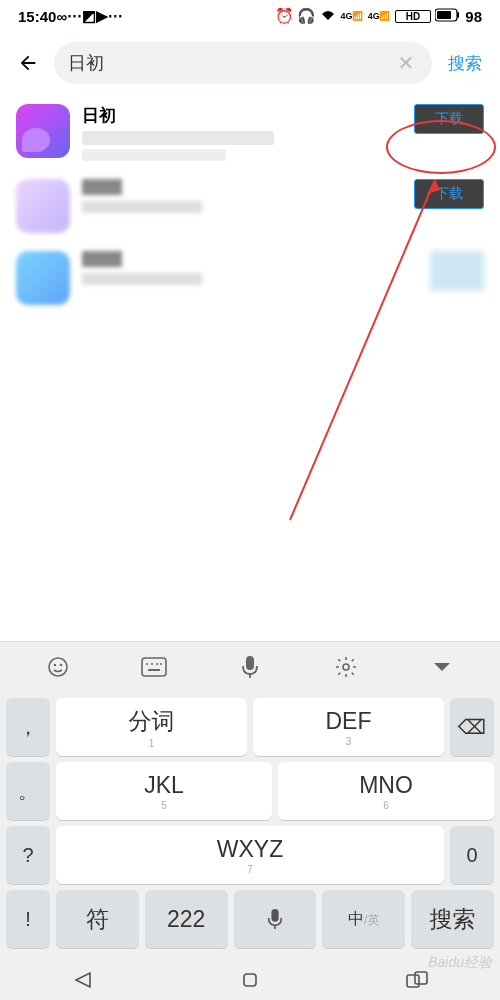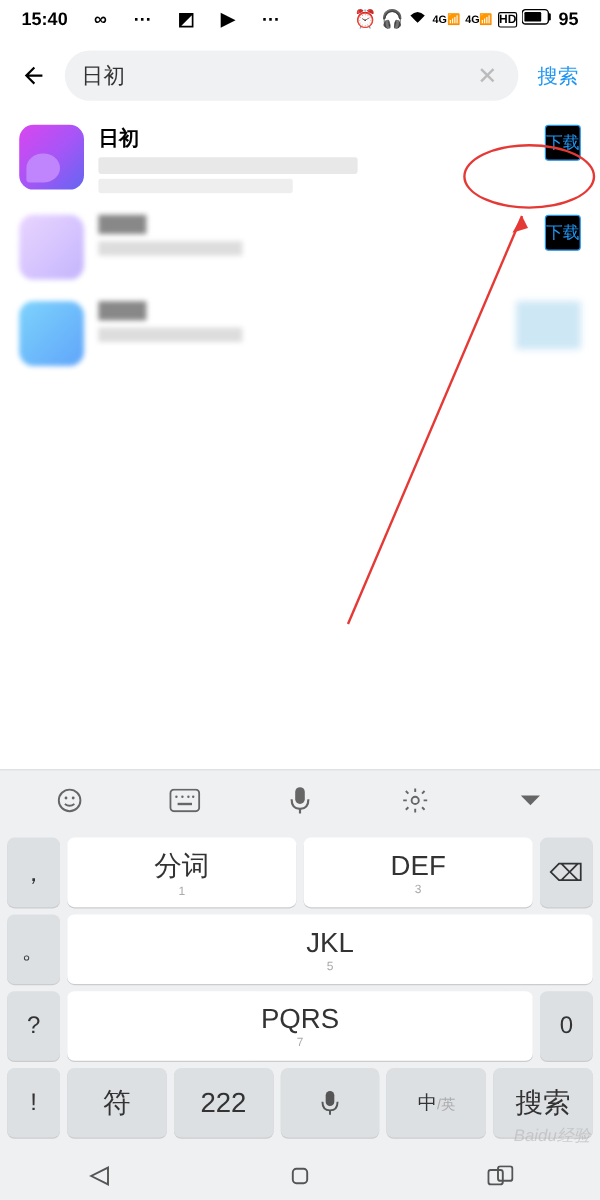--- a/index.html
+++ b/index.html
@@ -1,19 +1,19 @@
 <!DOCTYPE html>
 <html><head>
   <meta charset="utf-8">
   <style>
     * { margin: 0; padding: 0; box-sizing: border-box; font-family: -apple-system, sans-serif; }
     body { width: 500px; height: 1000px; background: #fff; position: relative; overflow: hidden; }
     
     .status-bar { height: 32px; display: flex; justify-content: space-between; align-items: center; padding: 0 18px; font-size: 15px; font-weight: 600; color: #000; }
-    .status-left { display: flex; align-items: center; gap: 22px; }
+    .status-left { display: flex; align-items: center; gap: 0; }
     .status-right { display: flex; align-items: center; gap: 4px; }
     
     .search-header { display: flex; align-items: center; padding: 10px 12px; gap: 10px; }
     .back-btn { width: 32px; height: 32px; display: flex; align-items: center; justify-content: center; }
     .search-box { flex: 1; background: #f0f1f3; border-radius: 22px; height: 42px; display: flex; align-items: center; padding: 0 14px; }
     .search-input { flex: 1; border: none; background: transparent; font-size: 18px; outline: none; color: #333; }
     .clear-btn { color: #bbb; font-size: 20px; width: 24px; height: 24px; display: flex; align-items: center; justify-content: center; }
     .search-link { color: #2196f3; font-size: 17px; padding: 0 6px; }
     
     .results { padding: 10px 16px; }
@@ -22,21 +22,21 @@
     .icon1 { background: linear-gradient(135deg, #d946ef, #a855f7, #6366f1); position: relative; overflow: hidden; }
     .icon1::after { content: ''; position: absolute; bottom: 6px; left: 6px; width: 28px; height: 24px; background: #c084fc; border-radius: 50% 50% 50% 10%; }
     .icon2 { background: linear-gradient(135deg, #e9d5ff, #c4b5fd); filter: blur(2px); }
     .icon3 { background: linear-gradient(135deg, #7dd3fc, #60a5fa); filter: blur(2px); }
     .result-info { flex: 1; }
     .app-name { font-size: 17px; font-weight: 600; color: #000; margin-bottom: 4px; }
     .app-sub { height: 14px; background: #e8e8e8; width: 60%; border-radius: 2px; margin-bottom: 4px; }
     .app-sub2 { height: 12px; background: #eee; width: 45%; border-radius: 2px; }
     .blurred-name { height: 16px; background: #888; width: 40px; filter: blur(2px); margin-bottom: 6px; }
     .blurred-sub { height: 12px; background: #ddd; width: 120px; filter: blur(2px); }
-    .download-btn { border: 1px solid #2196f3; color: #2196f3; background: #000000; padding: 5px 0; font-size: 14px; border-radius: 3px; }
+    .download-btn { border: 1px solid #2196f3; color: #2196f3; background: #404040; padding: 5px 20px; font-size: 14px; border-radius: 3px; }
     
     .red-circle { position: absolute; border: 2px solid #e53935; border-radius: 50%; width: 110px; height: 54px; right: 4px; top: 120px; pointer-events: none; }
     .red-arrow { position: absolute; pointer-events: none; }
     
     .keyboard { position: absolute; bottom: 40px; left: 0; right: 0; background: #eef0f2; border-top: 1px solid #ddd; }
     .kb-toolbar { display: flex; justify-content: space-around; align-items: center; height: 50px; padding: 0 10px; }
     .kb-tool { width: 36px; height: 36px; display: flex; align-items: center; justify-content: center; color: #666; }
     .kb-rows { padding: 6px; }
     .kb-row { display: flex; gap: 6px; margin-bottom: 6px; }
     .key { background: #fff; border-radius: 6px; display: flex; flex-direction: column; align-items: center; justify-content: center; height: 58px; box-shadow: 0 1px 0 rgba(0,0,0,0.15); color: #333; }
@@ -44,21 +44,21 @@
     .key-main { flex: 1; }
     .key-label { font-size: 23px; font-weight: 400; }
     .key-num { font-size: 10px; color: #aaa; margin-top: 1px; }
     .key-gray { background: #dde0e3; }
     .key-lang { font-size: 16px; }
     .key-lang .sub { font-size: 12px; color: #aaa; }
     
     .nav-bar { position: absolute; bottom: 0; left: 0; right: 0; height: 40px; display: flex; justify-content: space-around; align-items: center; background: #eef0f2; }
     .nav-btn { width: 28px; height: 28px; display: flex; align-items: center; justify-content: center; color: #555; }
     
-    .watermark { position: absolute; bottom: 44px; right: 8px; font-size: 14px; color: rgba(180,180,180,0.6); font-style: italic; text-align: right; }
+    .watermark { position: absolute; bottom: 28px; right: 8px; font-size: 14px; color: rgba(180,180,180,0.6); font-style: italic; text-align: right; }
   </style>
 </head>
 <body>
 
 <div class="status-bar">
   <div class="status-left">
     <span>15:40</span>
     <span>∞</span>
     <span>⋯</span>
     <span>◩</span>
@@ -68,29 +68,29 @@
   <div class="status-right">
     <span>⏰</span>
     <span>🎧</span>
     <span>
       <svg width="16" height="12" viewBox="0 0 16 12">
           <path d="M8 10 L6 8 Q8 6 10 8 Z M4 6 Q8 2 12 6 L10 8 Q8 6 6 8 Z M2 4 Q8 -2 14 4 L12 6 Q8 2 4 6 Z" fill="#000"></path>
         </svg>
     </span>
     <span style="font-size:9px">4G📶</span>
     <span style="font-size:9px">4G📶</span>
-    <span style="font-size:10px;border:1px solid #000;padding:0 0;border-radius:2px">HD</span>
+    <span style="font-size:10px;border:1px solid #000;padding:0 10px;border-radius:2px">HD</span>
     <span>
       <svg width="26" height="14" viewBox="0 0 26 14">
           <rect x="0" y="1" width="22" height="12" rx="3" fill="none" stroke="#000" stroke-width="1.2"></rect>
           <rect x="22" y="4" width="2" height="6" rx="1" fill="#000"></rect>
           <rect x="2" y="3" width="14" height="8" rx="1" fill="#000"></rect>
         </svg>
     </span>
-    <span>95</span>
+    <span>98</span>
   </div>
 </div>
 
 <div class="search-header">
   <div class="back-btn">
     <svg width="22" height="22" viewBox="0 0 24 24">
         <path d="M20 11H7.8l5.6-5.6L12 4l-8 8 8 8 1.4-1.4L7.8 13H20z" fill="#000"></path>
       </svg>
   </div>
   <div class="search-box">
@@ -185,25 +185,29 @@
           <div class="key-num">3</div>
         </div>
         <div class="key key-side key-gray">⌫</div>
       </div>
       <div class="kb-row">
         <div class="key key-side">。</div>
         <div class="key key-main">
           <div class="key-label">JKL</div>
           <div class="key-num">5</div>
         </div>
+        <div class="key key-main">
+          <div class="key-label">MNO</div>
+          <div class="key-num">6</div>
+        </div>
       </div>
       <div class="kb-row">
         <div class="key key-side">?</div>
         <div class="key key-main">
-          <div class="key-label">PQRS</div>
+          <div class="key-label">WXYZ</div>
           <div class="key-num">7</div>
         </div>
         <div class="key key-side key-gray">0</div>
       </div>
       <div class="kb-row">
         <div class="key key-side">!</div>
         <div class="key key-main key-gray">
           <div class="key-label">符</div>
         </div>
         <div class="key key-main key-gray">

